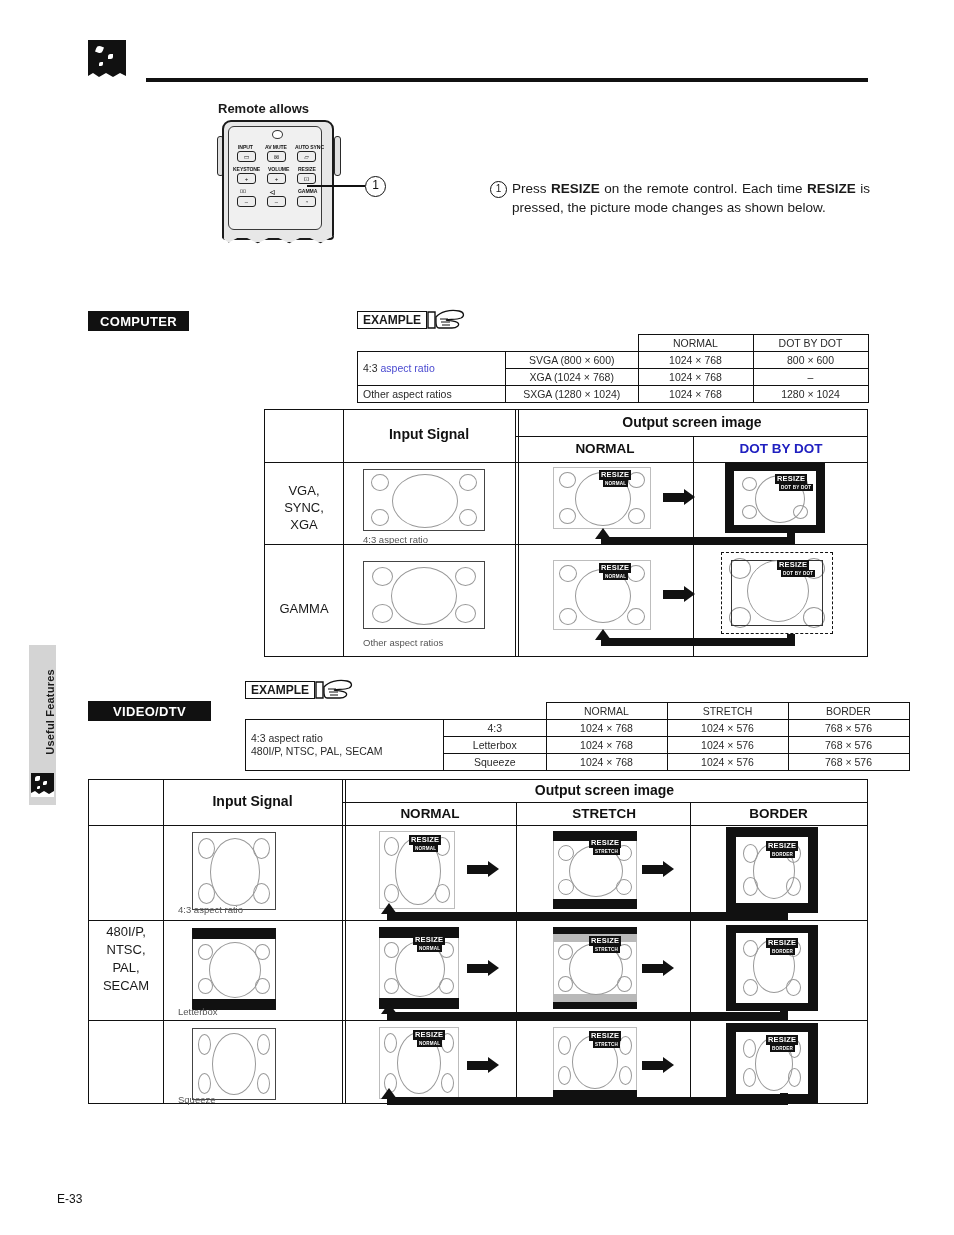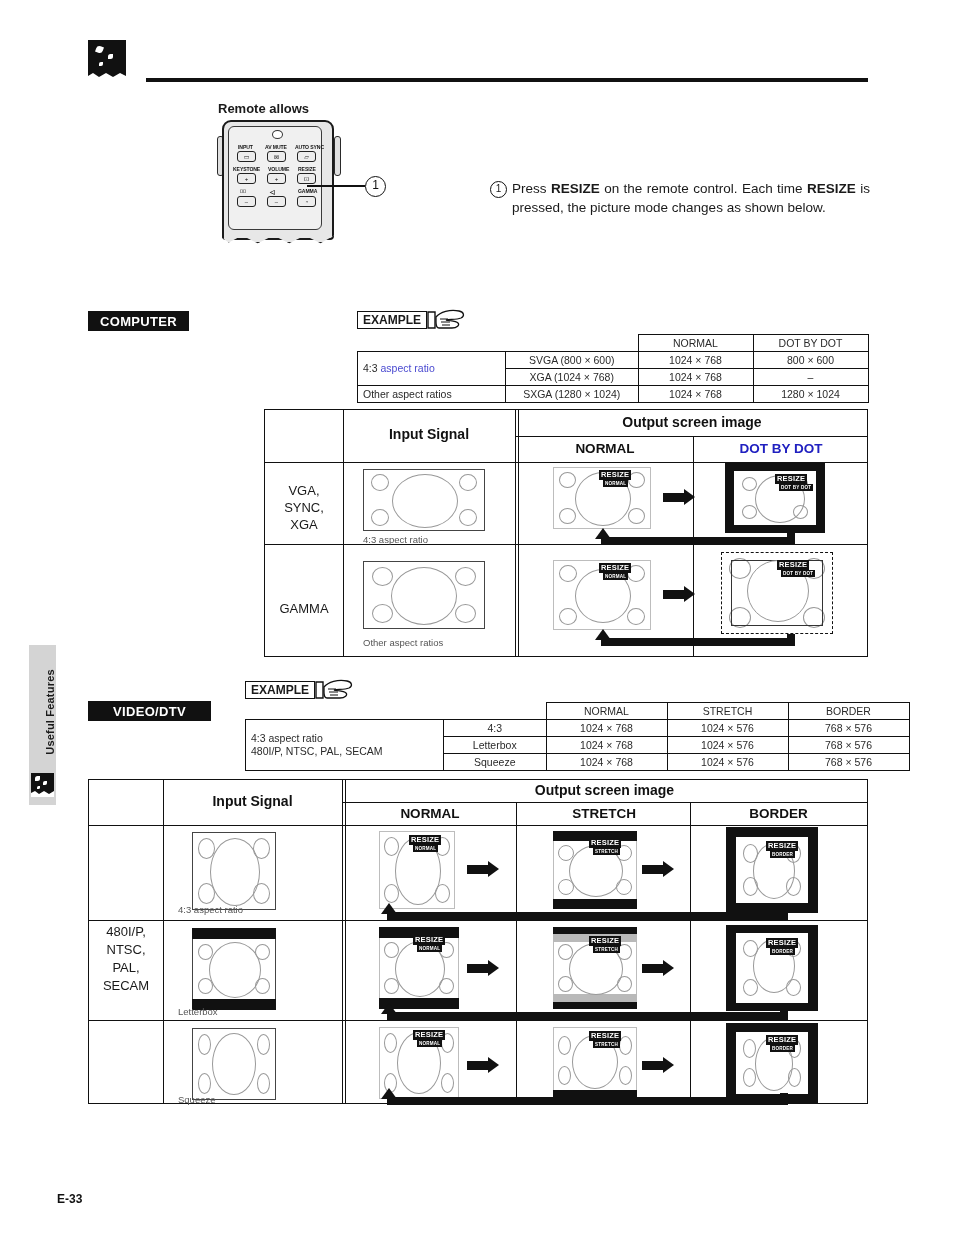--- a/index.html
+++ b/index.html
@@ -106,21 +106,21 @@
   .badge .t{background:#111;color:#fff;font-size:7.5px;font-weight:bold;letter-spacing:0.2px;padding:0 2px;line-height:10px;}
   .badge .m{background:#111;color:#fff;font-size:4.6px;font-weight:bold;letter-spacing:0.2px;padding:0 2px;line-height:7px;margin-left:4px;}
   .arrow{position:absolute;}
   .arrow .shaft{position:absolute;left:0;top:4px;height:9px;background:#111;}
   .arrow .head{position:absolute;top:0;width:0;height:0;border-top:8.5px solid transparent;border-bottom:8.5px solid transparent;border-left:11px solid #111;}
   .loop{position:absolute;}
   .loop .h{position:absolute;height:8px;background:#111;}
   .loop .v{position:absolute;width:8px;background:#111;}
   .loop .up{position:absolute;width:0;height:0;border-left:8.5px solid transparent;border-right:8.5px solid transparent;border-bottom:11px solid #111;}
 
-  #footer{position:absolute;left:57px;top:1192px;font-size:12px;font-weight:bold;color:#111;}
+  #footer{position:absolute;left:57px;top:1192px;font-size:12px;font-weight:normal;color:#111;}
 </style>
 </head>
 <body>
 
 <div class="page">
 
   <div id="header">
     <div id="title-icon">
       <div class="sp s1"></div>
         <div class="sp s2"></div>

